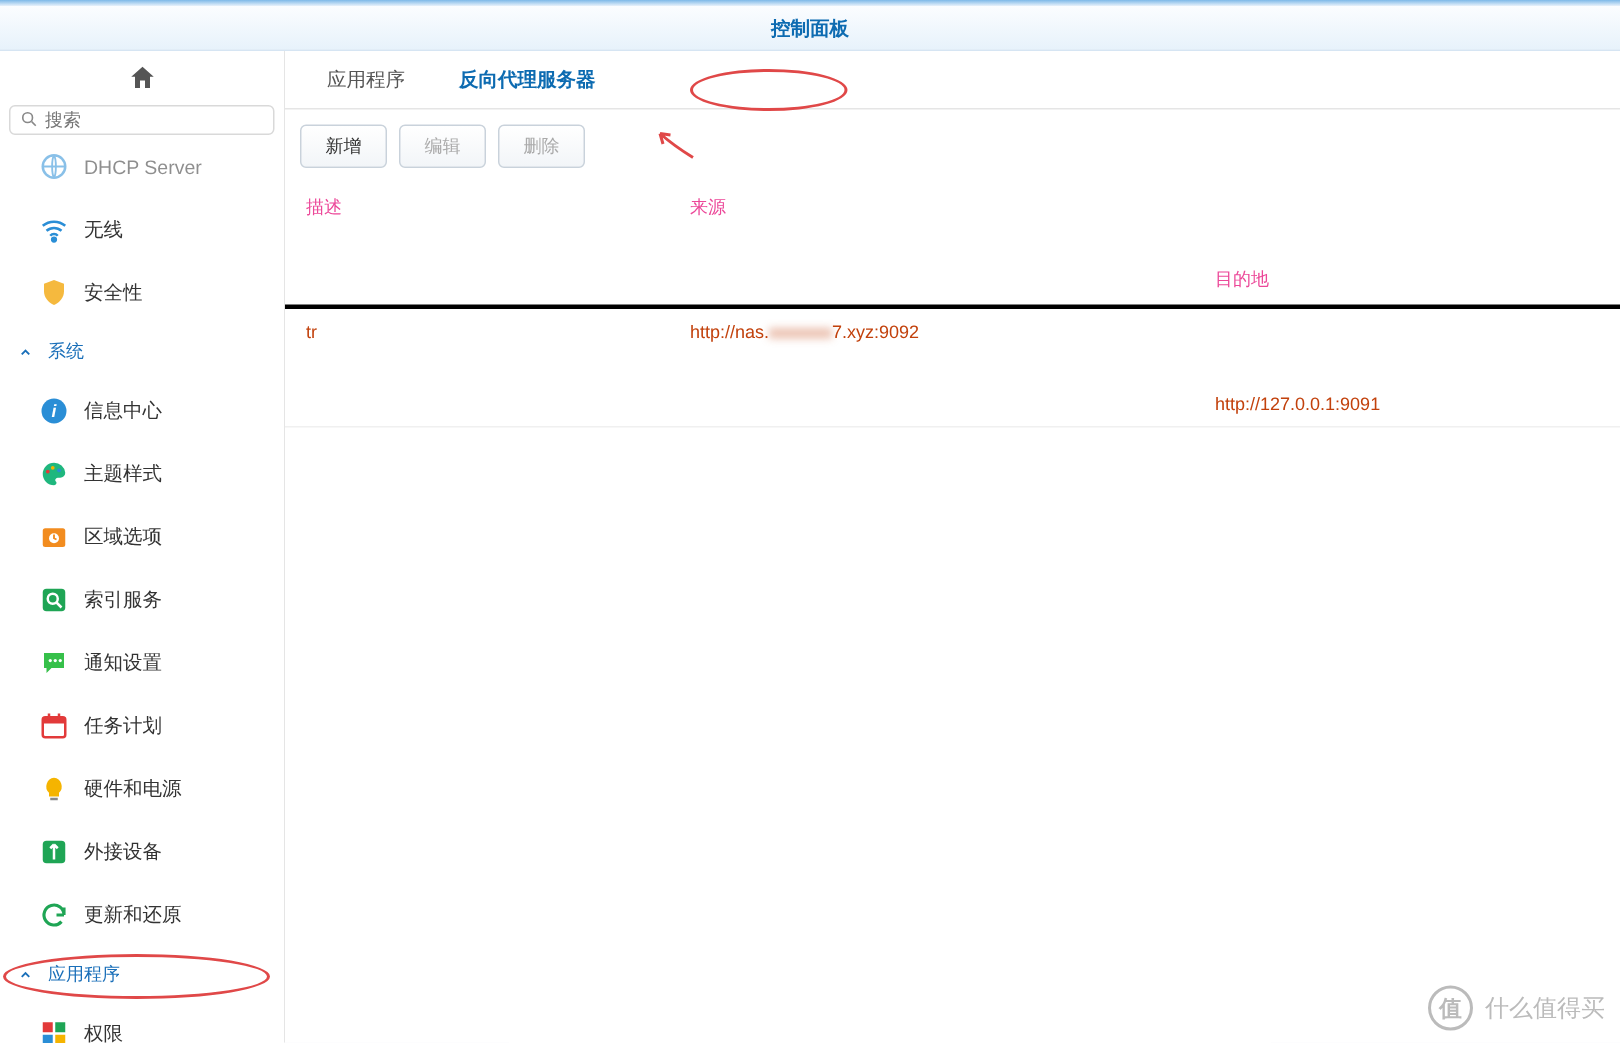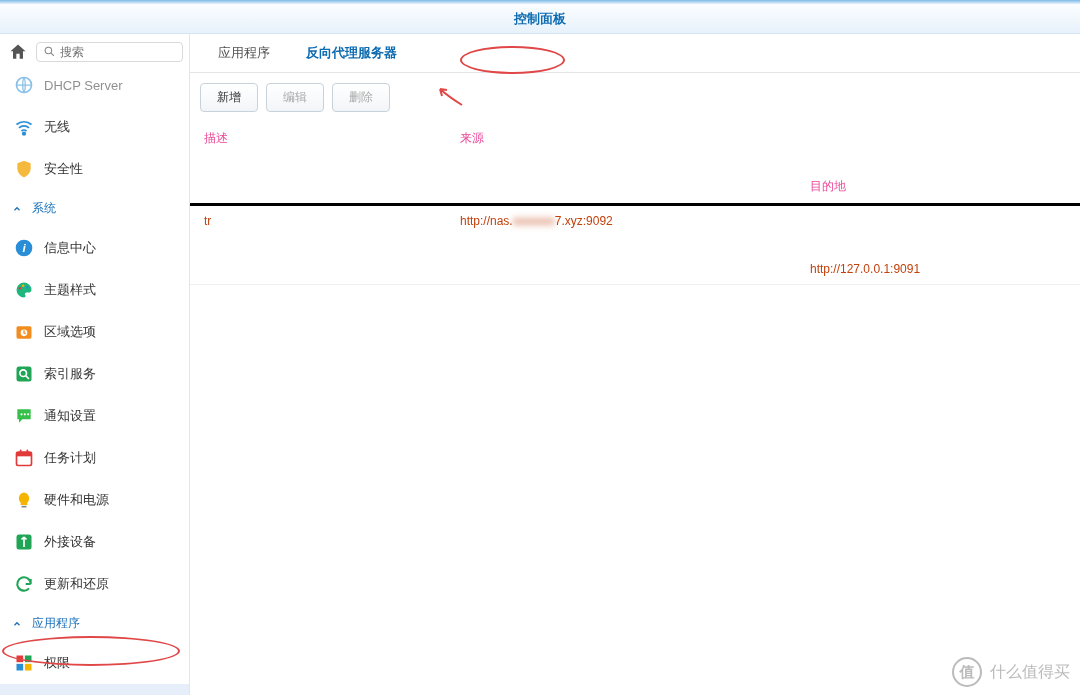--- a/index.html
+++ b/index.html
@@ -8,27 +8,27 @@
 .title-bar { height: 4px; background: linear-gradient(#7db9e8, #e8f2fb); }
 
 .main-header { height: 30px; line-height: 30px; text-align: center; color: #0d6bb1; font-weight: bold; font-size: 13px; background: linear-gradient(#fbfdff, #e7f2fb); border-bottom: 1px solid #d6e5f3; position: relative; }
 
 .container { display: flex; height: calc(695px - 4px); }
 
 .sidebar { width: 190px; background: #fff; border-right: 1px solid #e5e5e5; overflow-y: auto; position: relative; }
 .sidebar::-webkit-scrollbar { width: 8px; }
 .sidebar::-webkit-scrollbar-thumb { background: #c0c0c0; border-radius: 4px; }
 
-.sidebar-top { display: flex; align-items: center; padding: 6px; gap: 6px; }
+.sidebar-top { display: flex; align-items: center; padding: 6px; gap: 6px; flex-direction: column; }
 .home-icon { width: 24px; height: 24px; color: #555; display: flex; align-items: center; justify-content: center; }
 .search-box { flex: 1; display: flex; align-items: center; border: 1px solid #d9d9d9; border-radius: 4px; padding: 2px 6px; }
 .search-box input { border: none; outline: none; font-size: 12px; width: 100%; color: #888; }
 .search-icon { width: 14px; height: 14px; color: #888; margin-right: 4px; }
 
-.sidebar-item { display: flex; align-items: center; padding: 0 14px; height: 42px; cursor: pointer; gap: 10px; color: #333; }
+.sidebar-item { display: flex; align-items: center; padding: 0 26px; height: 42px; cursor: pointer; gap: 10px; color: #333; }
 .sidebar-item.selected { background: #e6eff9; }
 .sidebar-icon { width: 20px; height: 20px; display: flex; align-items: center; justify-content: center; flex-shrink: 0; }
 
 .section-header { display: flex; align-items: center; padding: 10px 12px; color: #1a6fb9; font-size: 12px; cursor: pointer; gap: 10px; }
 .chevron { width: 10px; height: 10px; }
 
 .content { flex: 1; background: #fff; position: relative; }
 
 .tabs { display: flex; border-bottom: 1px solid #e5e5e5; padding-left: 10px; }
 .tab { padding: 10px 18px; color: #555; cursor: pointer; font-size: 13px; }

